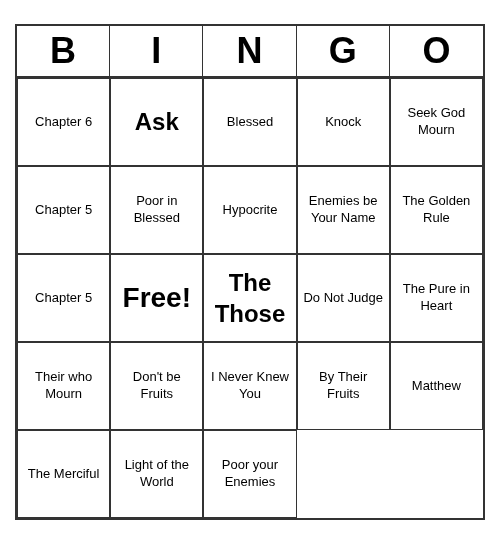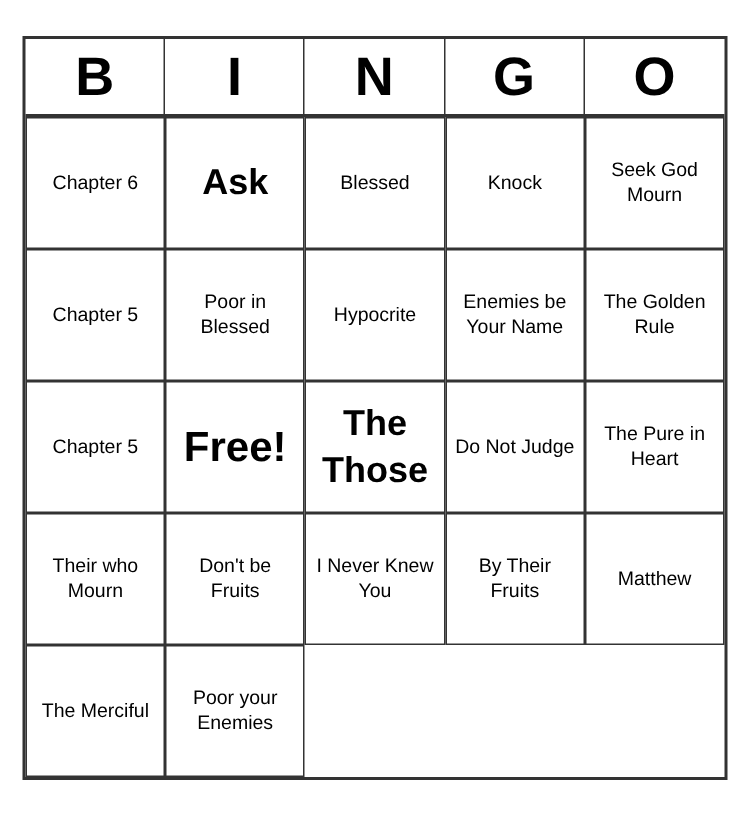--- a/index.html
+++ b/index.html
@@ -84,15 +84,16 @@
       <div class="bingo-cell free">Free!</div>
       <div class="bingo-cell large-text">The Those</div>
       <div class="bingo-cell">Do Not Judge</div>
       <div class="bingo-cell">The Pure in Heart</div>
       <div class="bingo-cell">Their who Mourn</div>
       <div class="bingo-cell">Don't be Fruits</div>
       <div class="bingo-cell">I Never Knew You</div>
       <div class="bingo-cell">By Their Fruits</div>
       <div class="bingo-cell">Matthew</div>
       <div class="bingo-cell">The Merciful</div>
+      <div class="bingo-cell">Light of the World</div>
       <div class="bingo-cell">Poor your Enemies</div>
     </div>
 </div>
 
 </body></html>

